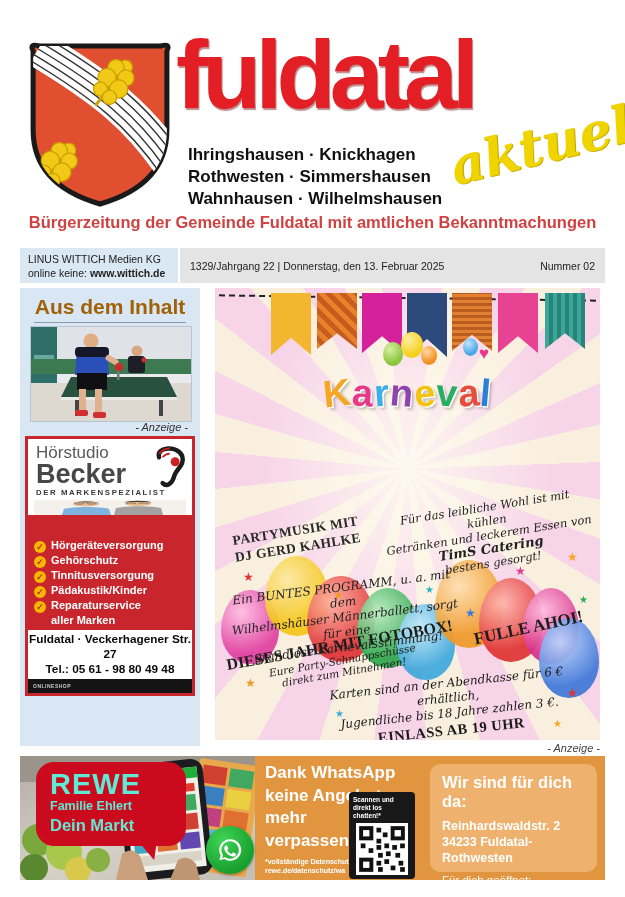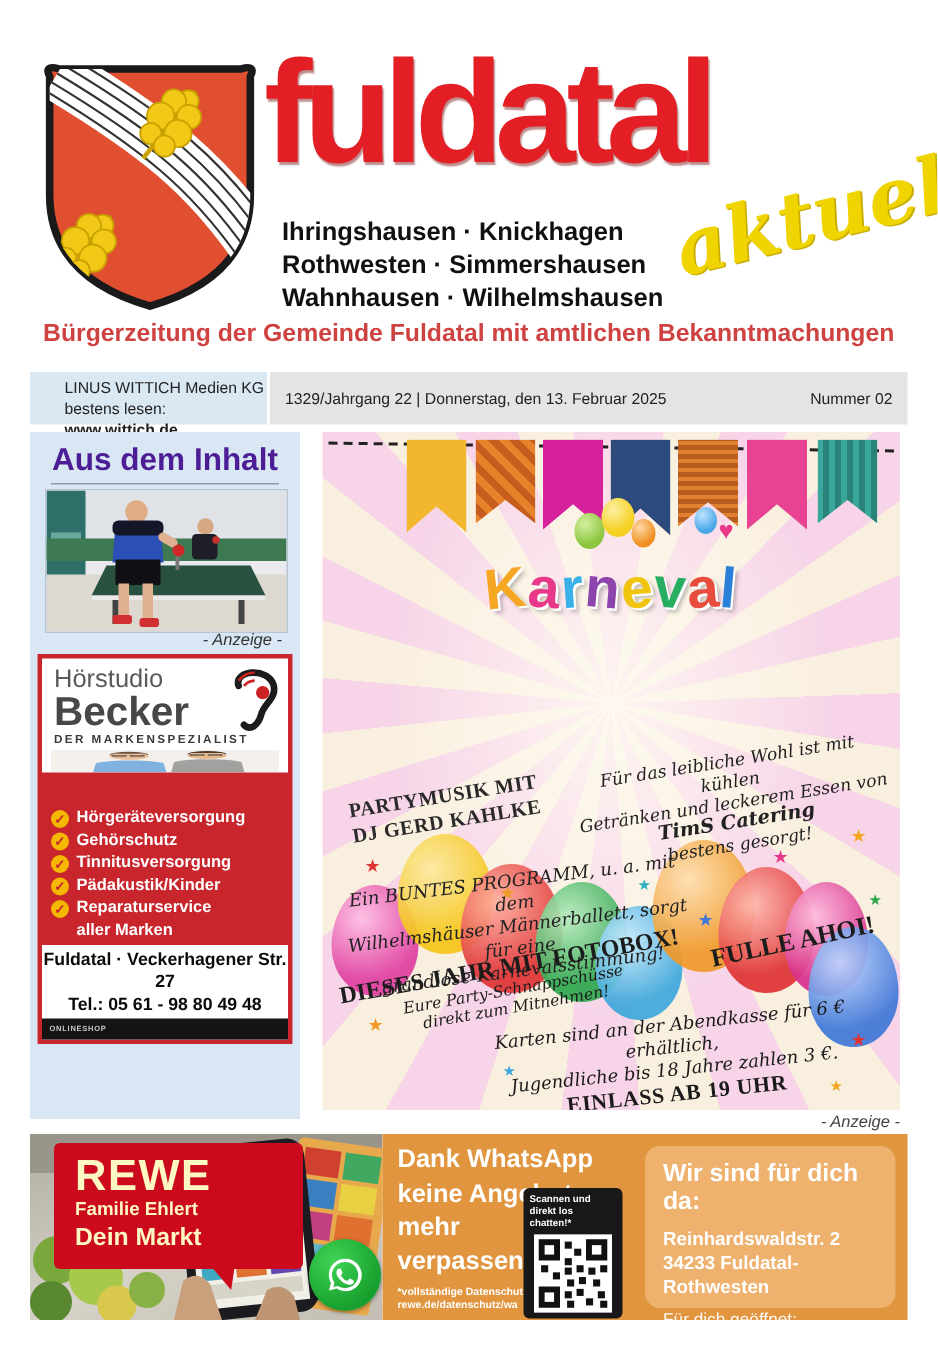--- a/index.html
+++ b/index.html
@@ -7,27 +7,27 @@
   #page{position:relative;width:625px;height:897px;margin:0 auto;background:#fff;overflow:hidden;}
 
   
   #coat{position:absolute;left:24px;top:36px;width:152px;height:176px;}
   #mast-title{position:absolute;left:176px;top:26px;font-size:97px;font-weight:bold;letter-spacing:-6px;line-height:1;color:var(--brand-red);text-shadow:1px 2px 1px rgba(110,0,0,.45);}
   #mast-towns{position:absolute;left:188px;top:144px;font-size:17px;font-weight:bold;color:#101010;line-height:22px;}
   #mast-script{position:absolute;left:448px;top:112px;font-family:"DejaVu Serif",serif;font-style:italic;font-weight:bold;font-size:52px;color:var(--brand-yellow);transform:rotate(-14deg);text-shadow:1px 1px 0 #c8ac00;}
   #tagline{position:absolute;left:20px;top:213px;width:585px;text-align:center;font-size:16.5px;font-weight:bold;color:var(--tagline-red);}
 
   
-  #infobar-left{position:absolute;left:20px;top:248px;width:158px;height:35px;background:var(--infobar-blue);font-size:10.5px;color:#222;line-height:14px;padding:4px 0 0 23px;box-sizing:border-box;}
+  #infobar-left{position:absolute;left:20px;top:248px;width:158px;height:35px;background:var(--infobar-blue);font-size:10.5px;color:#222;line-height:14px;padding:4px 0 0 8px;box-sizing:border-box;}
   #infobar-right{position:absolute;left:180px;top:248px;width:425px;height:35px;background:var(--infobar-gray);font-size:10.5px;color:#222;display:flex;align-items:center;padding:0 10px;box-sizing:border-box;}
   #infobar-number{margin-left:auto;}
 
   
   #sidebar{position:absolute;left:20px;top:288px;width:180px;height:458px;background:var(--sidebar-blue);}
-  #sidebar-heading{padding-top:7px;text-align:center;font-size:21px;font-weight:bold;color:#4c1d95;}
+  #sidebar-heading{padding-top:7px;text-align:center;font-size:21px;font-weight:bold;color:#a16207;}
   #sidebar-rule{width:152px;margin:3px auto 0;border-bottom:1.5px solid #8d9aa8;}
   #toc-photo{position:absolute;left:10px;top:38px;width:160px;height:94px;border:1px solid #b8c4d0;}
   #sidebar-anzeige{position:absolute;right:12px;top:133px;font-size:11px;font-style:italic;color:#333;}
 
   
   #becker{position:absolute;left:5px;top:148px;width:170px;height:260px;background:#fff;border:3px solid var(--becker-red);box-sizing:border-box;display:flex;flex-direction:column;}
   #becker-logo{position:relative;height:56px;padding:5px 6px 0 8px;box-sizing:border-box;}
   #becker-brand-top{font-size:17px;color:#5a5a5a;line-height:17px;}
   #becker-brand-main{font-size:27px;font-weight:bold;color:#474747;line-height:26px;}
   #becker-ear{position:absolute;right:4px;top:4px;width:40px;height:50px;}
@@ -81,21 +81,21 @@
   #flyer-tickets{position:absolute;left:88px;top:388px;width:292px;text-align:center;font-size:12px;color:#1a1a1a;line-height:15px;transform:rotate(-6deg);z-index:3;}
   #flyer-einlass{font-family:"Liberation Serif",serif;font-style:normal;font-weight:bold;font-size:14.5px;letter-spacing:.5px;margin-top:2px;}
   .balloon{position:absolute;border-radius:50% 50% 50% 50%/55% 55% 45% 45%;opacity:.92;z-index:1;}
   .balloon::after{content:"";position:absolute;left:50%;bottom:-5px;transform:translateX(-50%);border:4px solid transparent;border-top:6px solid inherit;}
   .star{position:absolute;z-index:2;font-size:12px;}
   #flyer-anzeige{position:absolute;right:25px;top:742px;font-size:11px;font-style:italic;color:#444;}
 
   
   #rewe{position:absolute;left:20px;top:756px;width:585px;height:124px;}
   #rewe-photo{position:absolute;left:0;top:0;width:235px;height:124px;}
-  #rewe-bubble{position:absolute;left:16px;top:6px;width:166px;height:84px;background:var(--rewe-red);border-radius:4px;color:#fef9c3;padding:7px 0 0 14px;box-sizing:border-box;z-index:2;}
+  #rewe-bubble{position:absolute;left:16px;top:6px;width:150px;height:84px;background:var(--rewe-red);border-radius:18px;color:#5eead4;padding:7px 0 0 14px;box-sizing:border-box;z-index:2;}
   #rewe-bubble::after{content:"";position:absolute;left:96px;bottom:-14px;width:26px;height:26px;background:var(--rewe-red);clip-path:polygon(0 0,100% 0,85% 100%);}
   #rewe-brand{font-size:29px;font-weight:bold;letter-spacing:1px;line-height:30px;}
   #rewe-owner{font-size:12.5px;font-weight:bold;line-height:15px;}
   #rewe-market{font-size:16.5px;font-weight:bold;line-height:22px;}
   #rewe-wa{position:absolute;left:186px;top:70px;width:48px;height:48px;border-radius:50%;background:radial-gradient(circle at 35% 30%,#40d455,#17a02e 70%);z-index:3;display:flex;align-items:center;justify-content:center;box-shadow:0 1px 3px rgba(0,0,0,.4);}
   #rewe-mid{position:absolute;left:235px;top:0;width:167px;height:124px;background:var(--rewe-orange);box-sizing:border-box;padding:6px 0 0 10px;}
   #rewe-headline{color:#fff;font-weight:bold;font-size:17px;line-height:22.5px;}
   #rewe-disclaimer{position:absolute;left:10px;bottom:5px;font-size:7px;font-weight:bold;color:#fff;line-height:8.5px;}
   #rewe-qr{position:absolute;right:7px;top:36px;width:66px;background:#181818;border-radius:4px;padding:4px;box-sizing:border-box;}
   #rewe-qr-caption{font-size:6.5px;font-weight:bold;color:#fff;line-height:8px;}
@@ -156,21 +156,21 @@
   <div id="mast-towns">
     <div>Ihringshausen · Knickhagen</div>
     <div>Rothwesten · Simmershausen</div>
     <div>Wahnhausen · Wilhelmshausen</div>
   </div>
   <div id="mast-script">aktuell</div>
   <div id="tagline">Bürgerzeitung der Gemeinde Fuldatal mit amtlichen Bekanntmachungen</div>
 
   <div id="infobar-left">
     <div>LINUS WITTICH Medien KG</div>
-    <div><span>bestens lesen: </span><b>www.wittich.de</b></div>
+    <div><span>online keine: </span><b>www.wittich.de</b></div>
   </div>
   <div id="infobar-right">
     <span>1329/Jahrgang 22  |  Donnerstag, den 13. Februar 2025</span>
     <span id="infobar-number">Nummer 02</span>
   </div>
 
   <div id="sidebar">
     <div id="sidebar-heading">Aus dem Inhalt</div>
     <div id="sidebar-rule"></div>
 

